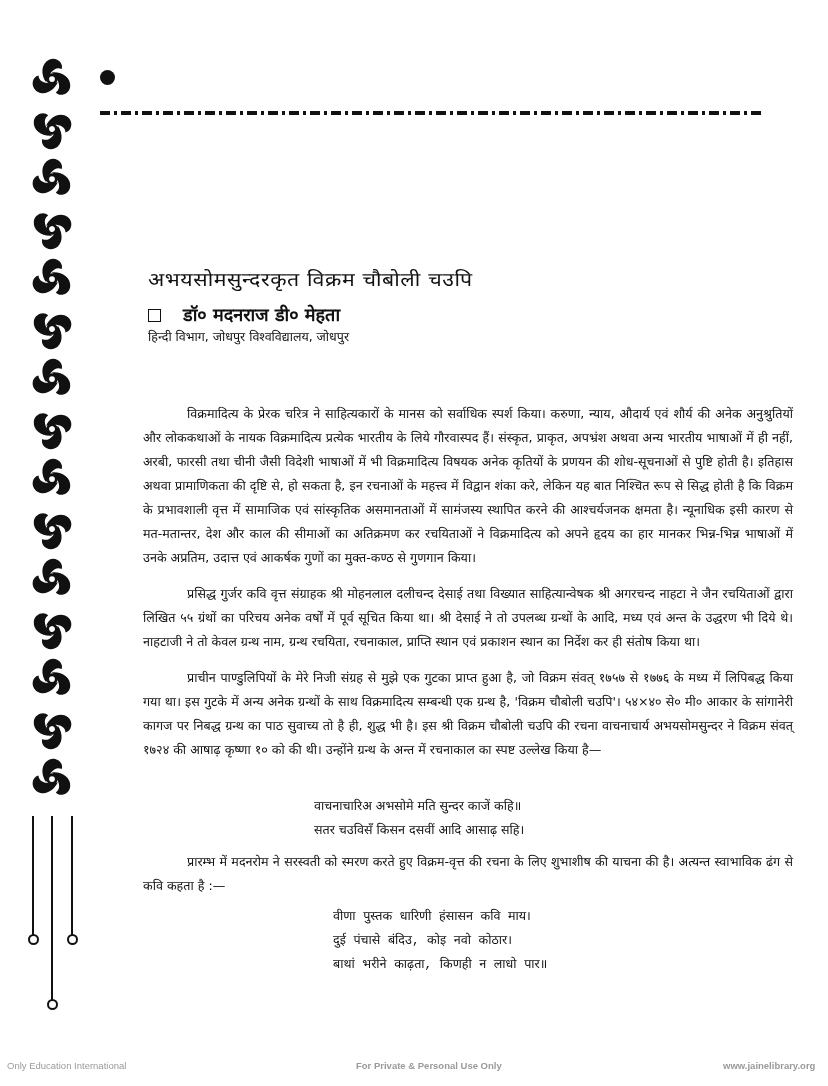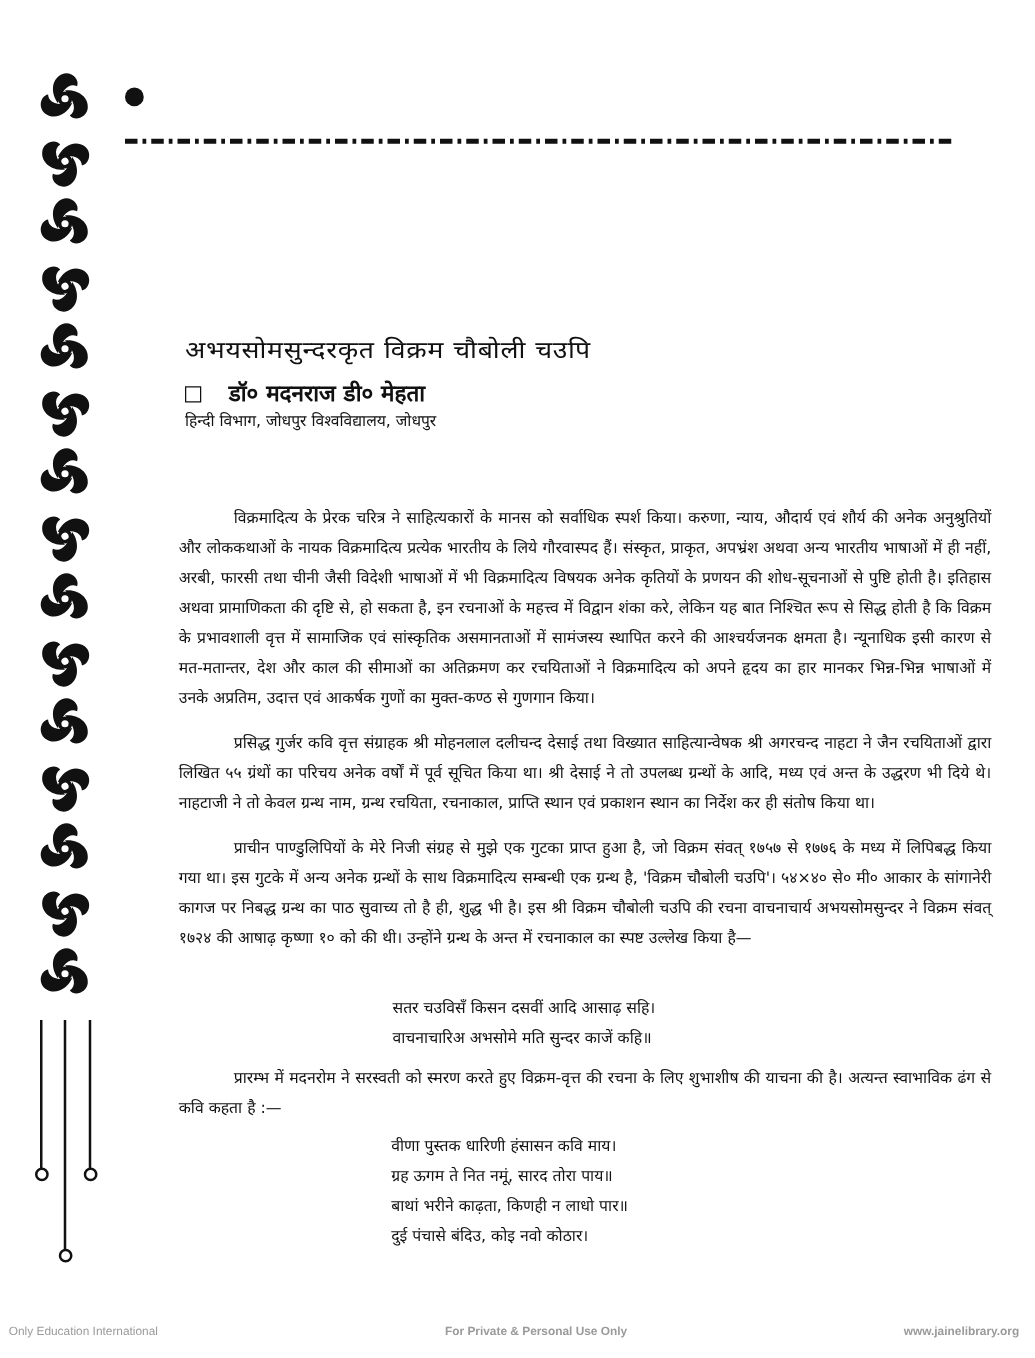--- a/index.html
+++ b/index.html
@@ -254,30 +254,29 @@
 </div>
 <div class="affiliation">हिन्दी विभाग, जोधपुर विश्वविद्यालय, जोधपुर</div>
 
 <div class="body-text" style="top:366px;margin-top:36px;">
   <p>विक्रमादित्य के प्रेरक चरित्र ने साहित्यकारों के मानस को सर्वाधिक स्पर्श किया। करुणा, न्याय, औदार्य एवं शौर्य की अनेक अनुश्रुतियों और लोककथाओं के नायक विक्रमादित्य प्रत्येक भारतीय के लिये गौरवास्पद हैं। संस्कृत, प्राकृत, अपभ्रंश अथवा अन्य भारतीय भाषाओं में ही नहीं, अरबी, फारसी तथा चीनी जैसी विदेशी भाषाओं में भी विक्रमादित्य विषयक अनेक कृतियों के प्रणयन की शोध-सूचनाओं से पुष्टि होती है। इतिहास अथवा प्रामाणिकता की दृष्टि से, हो सकता है, इन रचनाओं के महत्त्व में विद्वान शंका करे, लेकिन यह बात निश्चित रूप से सिद्ध होती है कि विक्रम के प्रभावशाली वृत्त में सामाजिक एवं सांस्कृतिक असमानताओं में सामंजस्य स्थापित करने की आश्चर्यजनक क्षमता है। न्यूनाधिक इसी कारण से मत-मतान्तर, देश और काल की सीमाओं का अतिक्रमण कर रचयिताओं ने विक्रमादित्य को अपने हृदय का हार मानकर भिन्न-भिन्न भाषाओं में उनके अप्रतिम, उदात्त एवं आकर्षक गुणों का मुक्त-कण्ठ से गुणगान किया।</p>
   <p>प्रसिद्ध गुर्जर कवि वृत्त संग्राहक श्री मोहनलाल दलीचन्द देसाई तथा विख्यात साहित्यान्वेषक श्री अगरचन्द नाहटा ने जैन रचयिताओं द्वारा लिखित ५५ ग्रंथों का परिचय अनेक वर्षों में पूर्व सूचित किया था। श्री देसाई ने तो उपलब्ध ग्रन्थों के आदि, मध्य एवं अन्त के उद्धरण भी दिये थे। नाहटाजी ने तो केवल ग्रन्थ नाम, ग्रन्थ रचयिता, रचनाकाल, प्राप्ति स्थान एवं प्रकाशन स्थान का निर्देश कर ही संतोष किया था।</p>
   <p>प्राचीन पाण्डुलिपियों के मेरे निजी संग्रह से मुझे एक गुटका प्राप्त हुआ है, जो विक्रम संवत् १७५७ से १७७६ के मध्य में लिपिबद्ध किया गया था। इस गुटके में अन्य अनेक ग्रन्थों के साथ विक्रमादित्य सम्बन्धी एक ग्रन्थ है, 'विक्रम चौबोली चउपि'। ५४×४० से० मी० आकार के सांगानेरी कागज पर निबद्ध ग्रन्थ का पाठ सुवाच्य तो है ही, शुद्ध भी है। इस श्री विक्रम चौबोली चउपि की रचना वाचनाचार्य अभयसोमसुन्दर ने विक्रम संवत् १७२४ की आषाढ़ कृष्णा १० को की थी। उन्होंने ग्रन्थ के अन्त में रचनाकाल का स्पष्ट उल्लेख किया है—</p>
 </div>
 
 <div class="verse" style="left:314px; top:794px;">
+  <div>वाचनाचारिअ अभसोमे मति सुन्दर काजें कहि॥</div>
   <div>सतर चउविसँ किसन दसवीं आदि आसाढ़ सहि।</div>
-  <div>वाचनाचारिअ अभसोमे मति सुन्दर काजें कहि॥</div>
 </div>
 
 <div class="body-text" style="top:850px;">
   <p>प्रारम्भ में मदनरोम ने सरस्वती को स्मरण करते हुए विक्रम-वृत्त की रचना के लिए शुभाशीष की याचना की है। अत्यन्त स्वाभाविक ढंग से कवि कहता है :—</p>
 </div>
 
-<div class="verse" style="left:313px; top:905px;">
+<div class="verse" style="left:333px; top:905px;font-family:Liberation Mono, monospace;">
   <div>वीणा पुस्तक धारिणी हंसासन कवि माय।</div>
-  <div>ग्रह ऊगम ते नित नमूं, सारद तोरा पाय॥</div>
+  <div>दुई पंचासे बंदिउ, कोइ नवो कोठार।</div>
   <div>बाथां भरीने काढ़ता, किणही न लाधो पार॥</div>
-  <div>दुई पंचासे बंदिउ, कोइ नवो कोठार।</div>
 </div>
 
 <div class="footer" style="left:7px;">Only Education International</div>
 <div class="footer" style="left:356px;font-weight:bold;">For Private &amp; Personal Use Only</div>
 <div class="footer" style="left:723px;font-weight:bold;">www.jainelibrary.org</div>
 
 </body></html>

